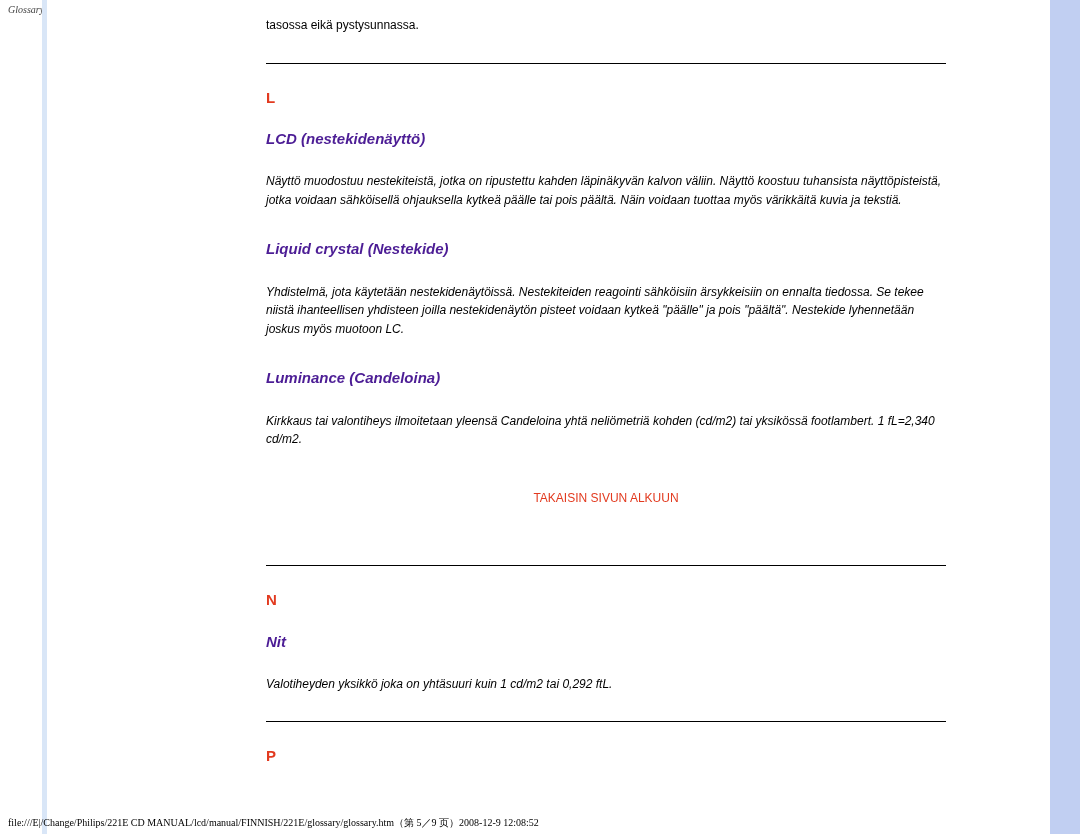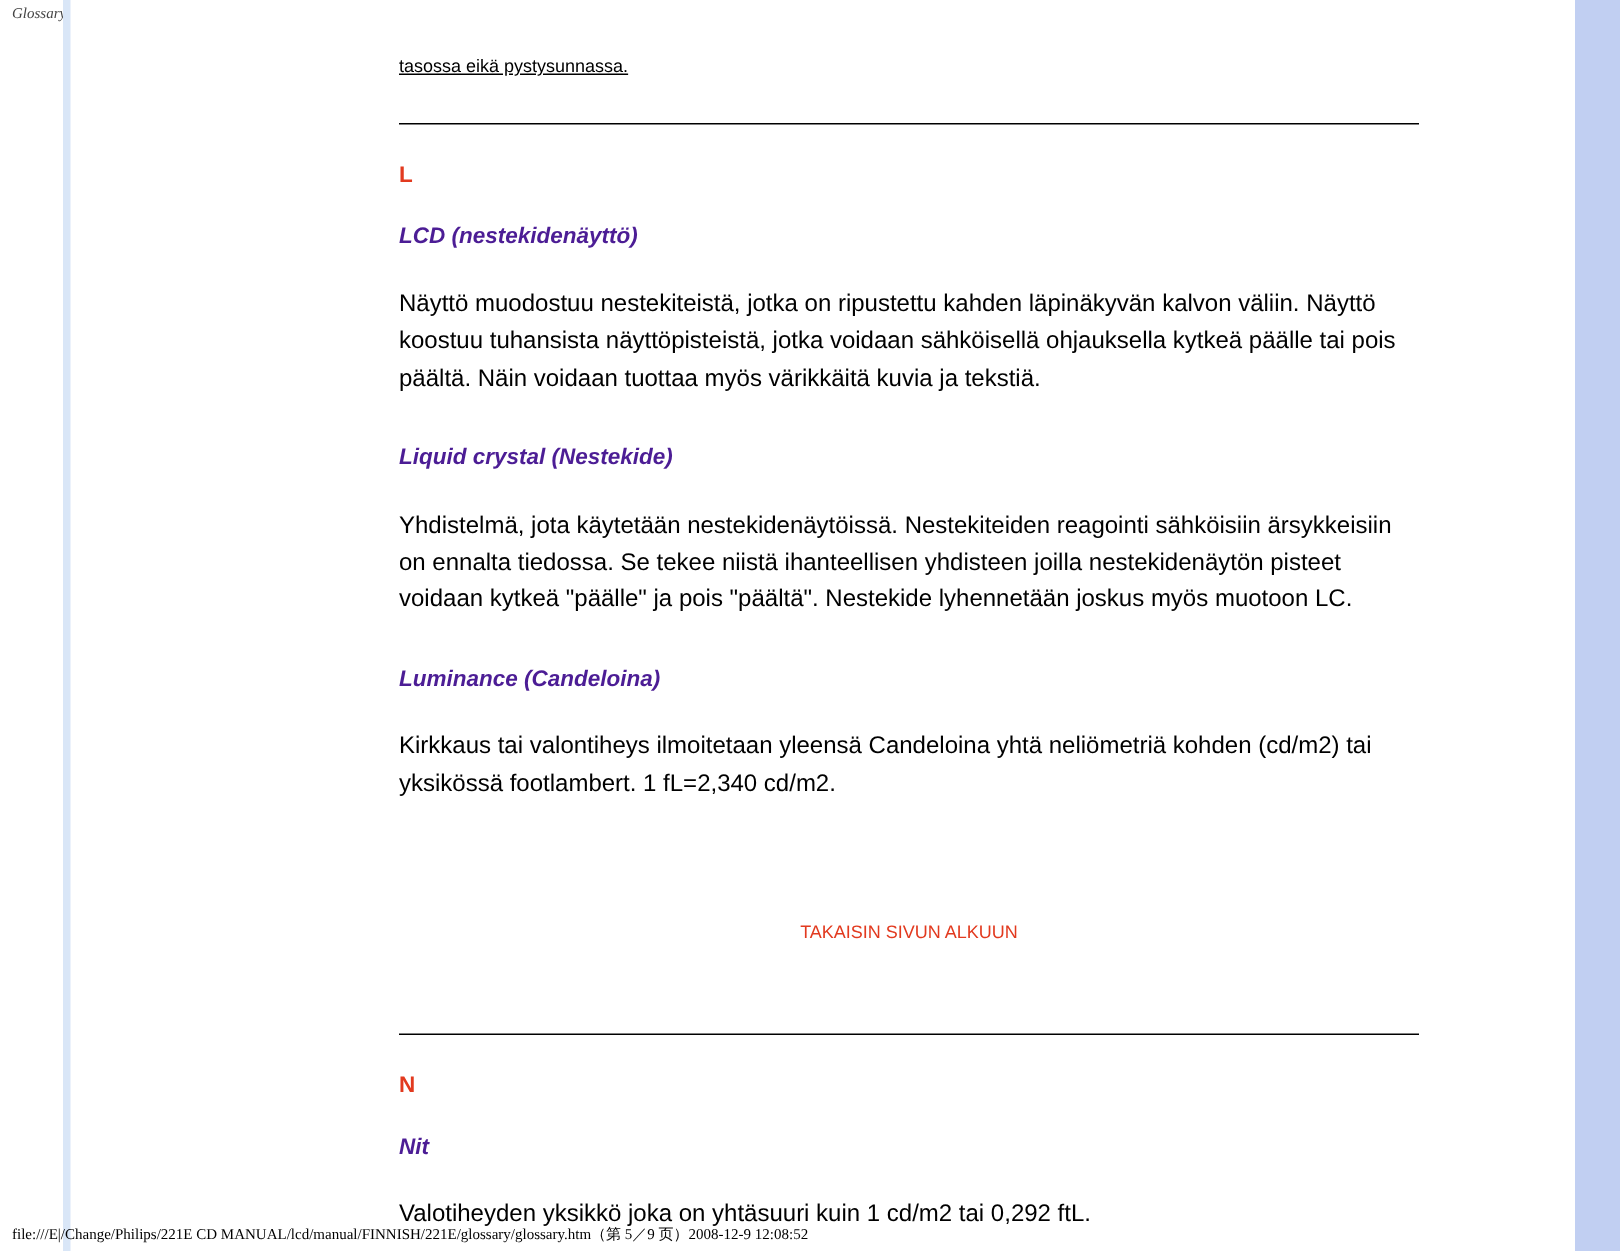--- a/index.html
+++ b/index.html
@@ -39,50 +39,50 @@
   .content {
     position: absolute;
     left: 266px;
     top: 0;
     width: 680px;
     font-size: 12px;
     color: #000;
     line-height: 1.55;
   }
   .intro-text {
-    margin-top: 35px;
-    text-decoration: underline;
+    margin-top: 16px;
   }
   hr.sep {
     border: none;
     border-top: 1px solid #000;
     margin: 28px 0 22px 0;
   }
   .letter {
     color: #e23a1f;
     font-weight: bold;
     font-size: 15px;
     margin-bottom: 18px;
   }
   .term {
     font-weight: bold;
     font-style: italic;
     font-size: 15px;
     color: #4c1d95;
     margin-bottom: 22px;
   }
   .def {
-    font-size: 16px;
+    font-size: 12px;
     color: #000;
     margin-bottom: 28px;
     line-height: 1.55;
+    font-style: italic;
   }
   .backlink {
     text-align: center;
-    margin-top: 76px;
+    margin-top: 40px;
     margin-bottom: 58px;
   }
   .backlink a {
     color: #e23a1f;
     text-decoration: none;
     font-size: 12px;
     cursor: pointer;
   }
   .footer {
     position: absolute;

